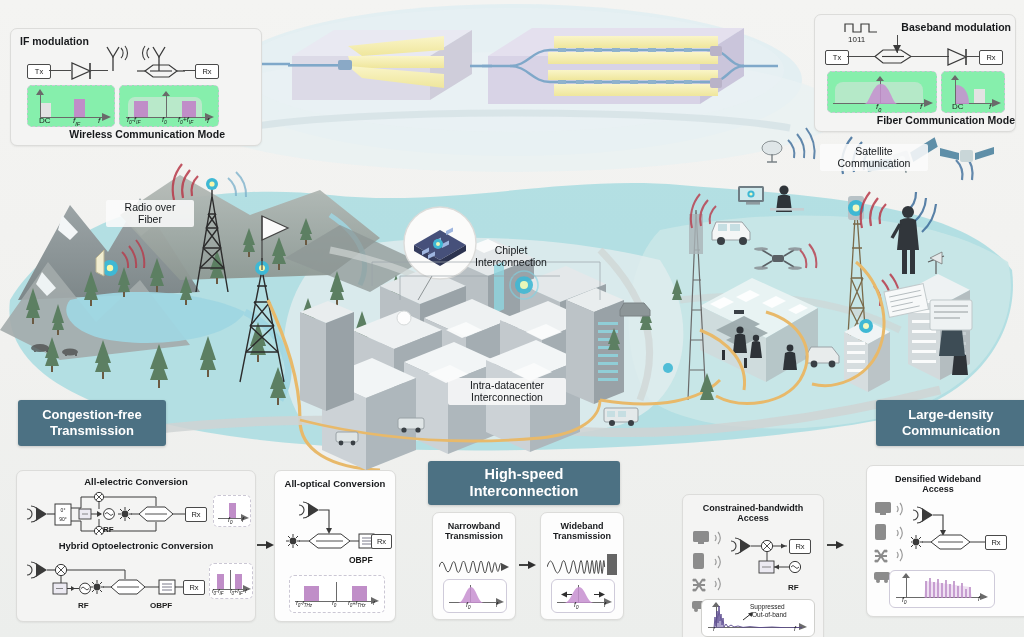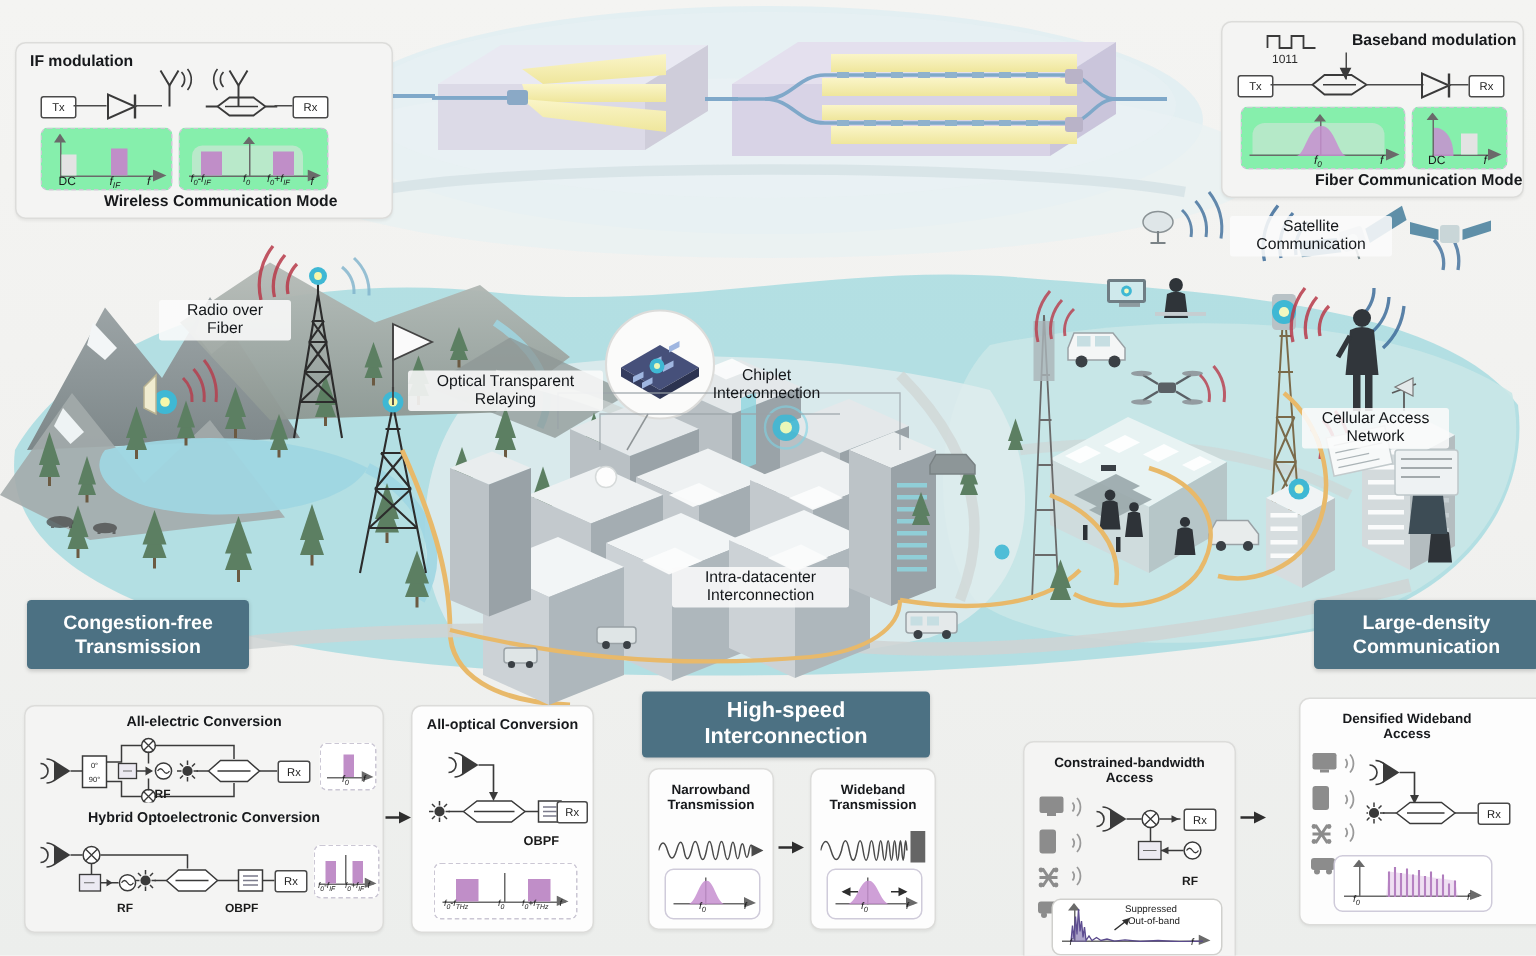--- a/index.html
+++ b/index.html
@@ -842,39 +842,31 @@
       <div class="flab" style="left:47px;top:30px;font-size:8px;">f</div>
     </div>
 
     <div class="cap" style="left:0;top:99px;width:200px;font-size:10.5px;">Fiber Communication Mode</div>
   </div>
 
   <div class="lbl" style="left:106px;top:200px;width:80px;font-size:10.5px;">
     <div>Radio over</div>
     <div>Fiber</div>
   </div>
-  <div class="lbl" style="left:272px;top:247px;width:122px;font-size:10.5px;">
-    <div>Optical Transparent</div>
-    <div>Relaying</div>
-  </div>
   <div class="lbl" style="left:462px;top:243px;width:90px;font-size:10.5px;background:transparent;">
     <div>Chiplet</div>
     <div>Interconnection</div>
   </div>
   <div class="lbl" style="left:448px;top:378px;width:110px;font-size:10.5px;">
     <div>Intra-datacenter</div>
     <div>Interconnection</div>
   </div>
   <div class="lbl" style="left:820px;top:144px;width:100px;font-size:10.5px;">
     <div>Satellite</div>
     <div>Communication</div>
-  </div>
-  <div class="lbl" style="left:868px;top:272px;width:90px;font-size:10.5px;">
-    <div>Cellular Access</div>
-    <div>Network</div>
   </div>
 
   <div class="teal" style="left:18px;top:400px;width:148px;height:46px;font-size:13px;">
     <div>
       <div>Congestion-free</div>
       <div>Transmission</div>
     </div>
   </div>
   <div class="teal" style="left:428px;top:461px;width:192px;height:44px;font-size:14.5px;">
     <div>

